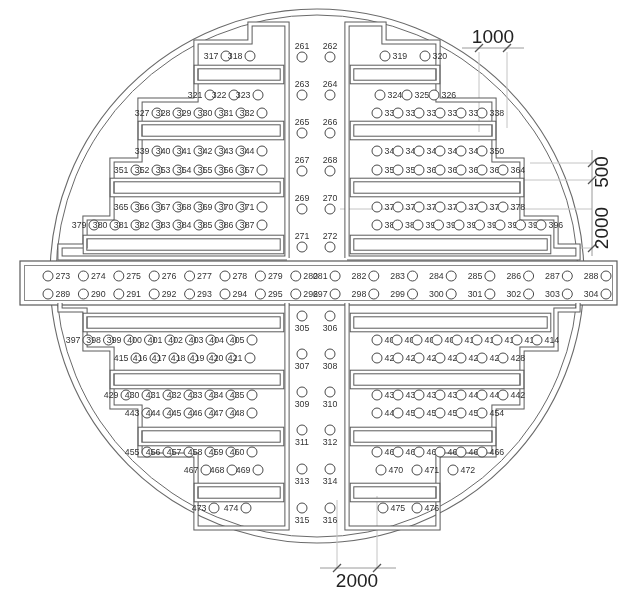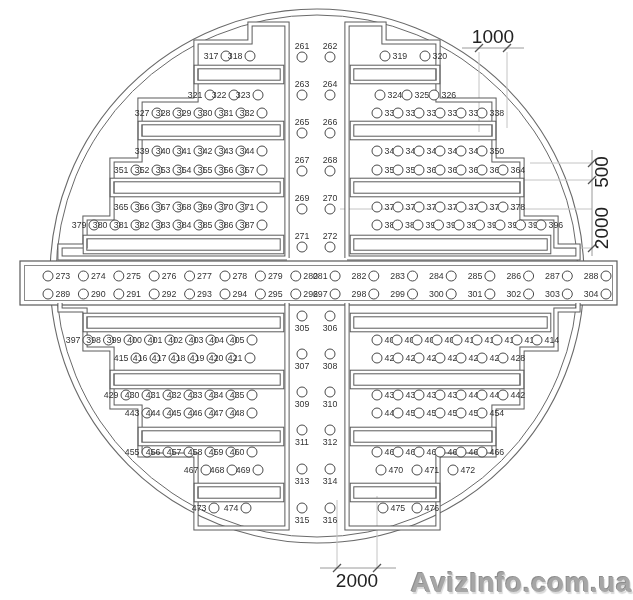--- a/index.html
+++ b/index.html
@@ -530,14 +530,13 @@
         <text class="hole-num" x="424.5" y="473.2" text-anchor="start">471</text>
         <circle cx="453" cy="470" r="5" fill="#ffffff" stroke="#4a4a4a" stroke-width="1"></circle>
         <text class="hole-num" x="460.5" y="473.2" text-anchor="start">472</text>
         <circle cx="383" cy="508" r="5" fill="#ffffff" stroke="#4a4a4a" stroke-width="1"></circle>
         <text class="hole-num" x="390.5" y="511.2" text-anchor="start">475</text>
         <circle cx="417" cy="508" r="5" fill="#ffffff" stroke="#4a4a4a" stroke-width="1"></circle>
         <text class="hole-num" x="424.5" y="511.2" text-anchor="start">476</text>
       </g>
   </svg>
 
-  <div class="watermark">AvizInfo.com.ua</div>
 </div>
 
 </body></html>

